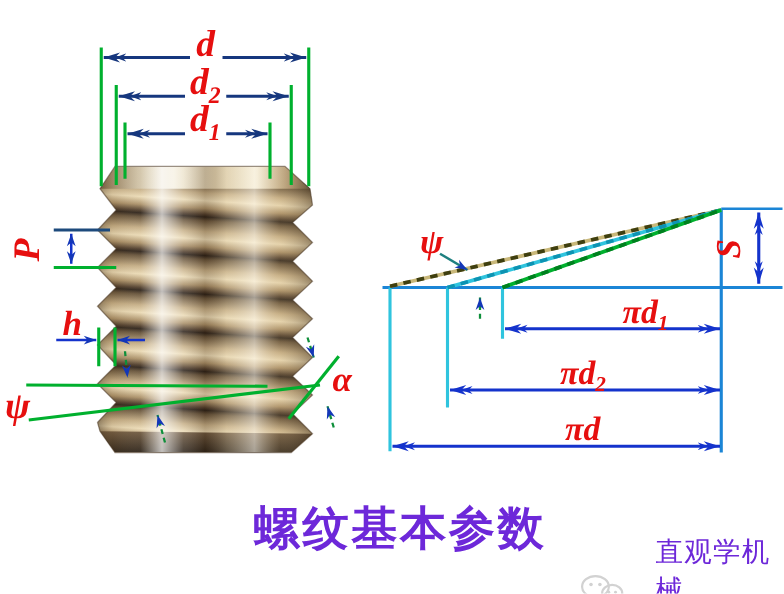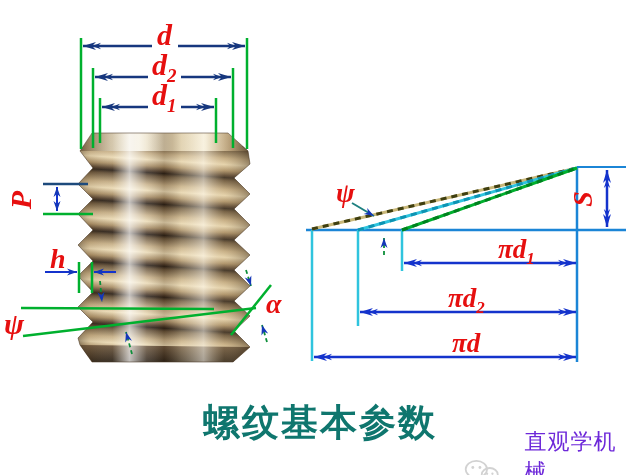--- a/index.html
+++ b/index.html
@@ -2,21 +2,21 @@
 <html><head>
 <meta charset="utf-8">
 <style>
   html,body{margin:0;padding:0;background:#ffffff;}
   .stage{position:relative;width:627px;height:475px;background:#fff;overflow:hidden;
          font-family:"Liberation Serif",serif;}
   .drawing{position:absolute;left:0;top:0;}
   text.lbl{fill:#e60f0f;font-style:italic;font-weight:bold;
            font-family:"Liberation Serif",serif;}
   .page-title{position:absolute;left:160px;top:398px;width:320px;text-align:center;
-              font-size:37px;font-weight:bold;letter-spacing:2px;color:#0f766e;
+              font-size:37px;font-weight:bold;letter-spacing:2px;color:#6d28d9;
               font-family:"Liberation Serif",serif;}
   .watermark{position:absolute;left:463px;top:427px;display:flex;align-items:flex-end;
              gap:24px;color:#6d28d9;font-size:22px;letter-spacing:1px;
              font-family:"Liberation Sans",sans-serif;}
 </style>
 </head>
 <body>
 
 <div class="stage">
 

